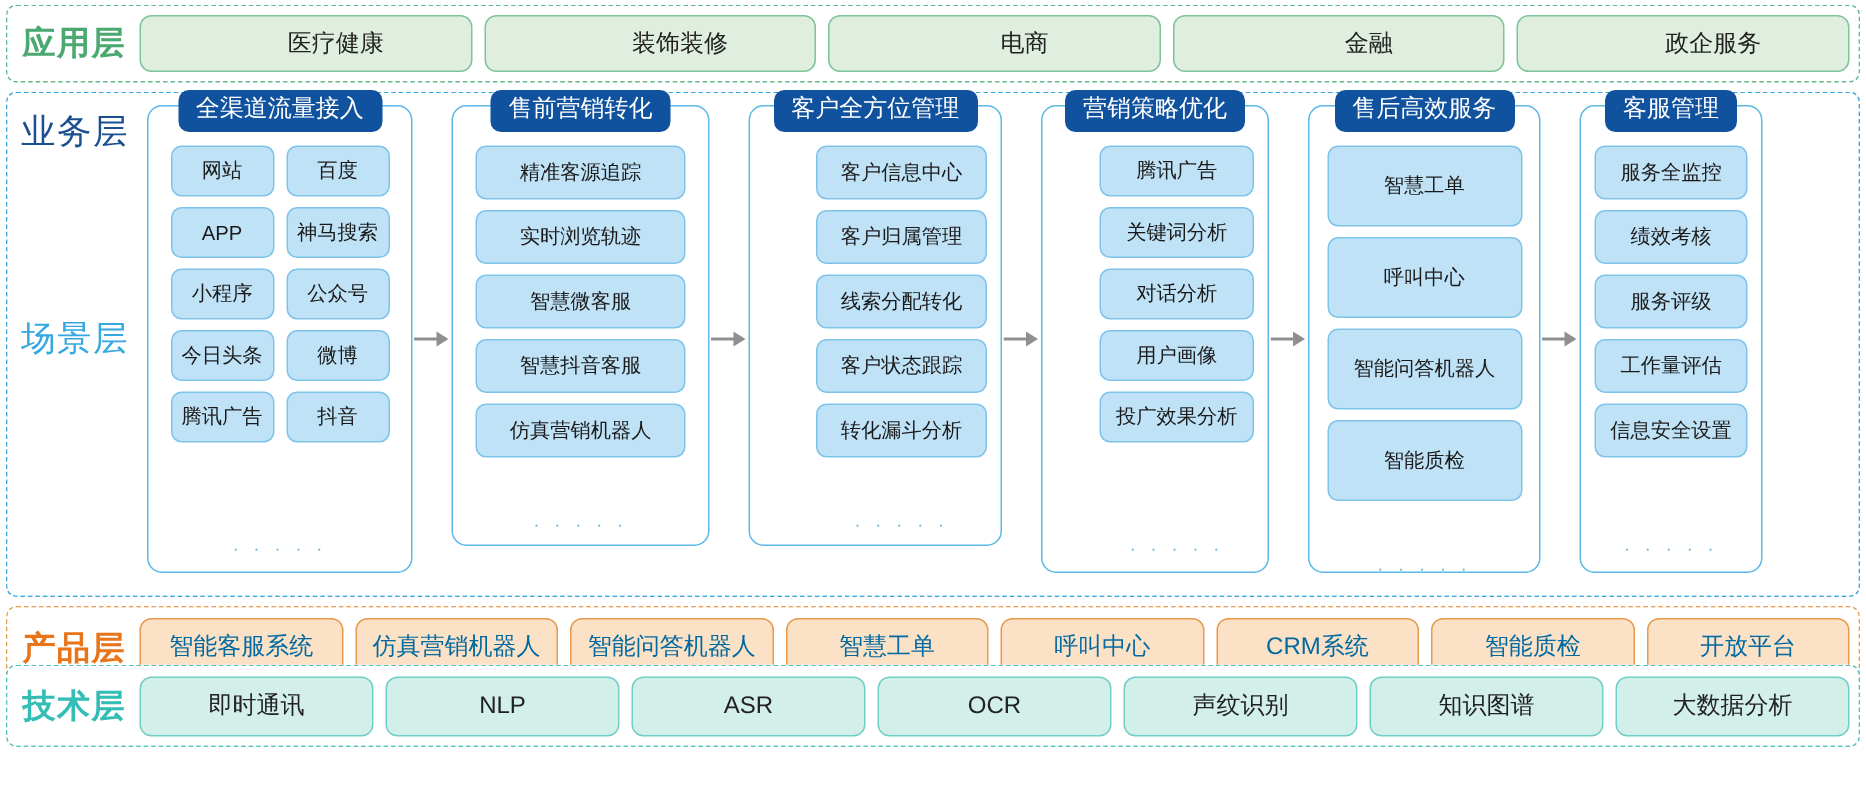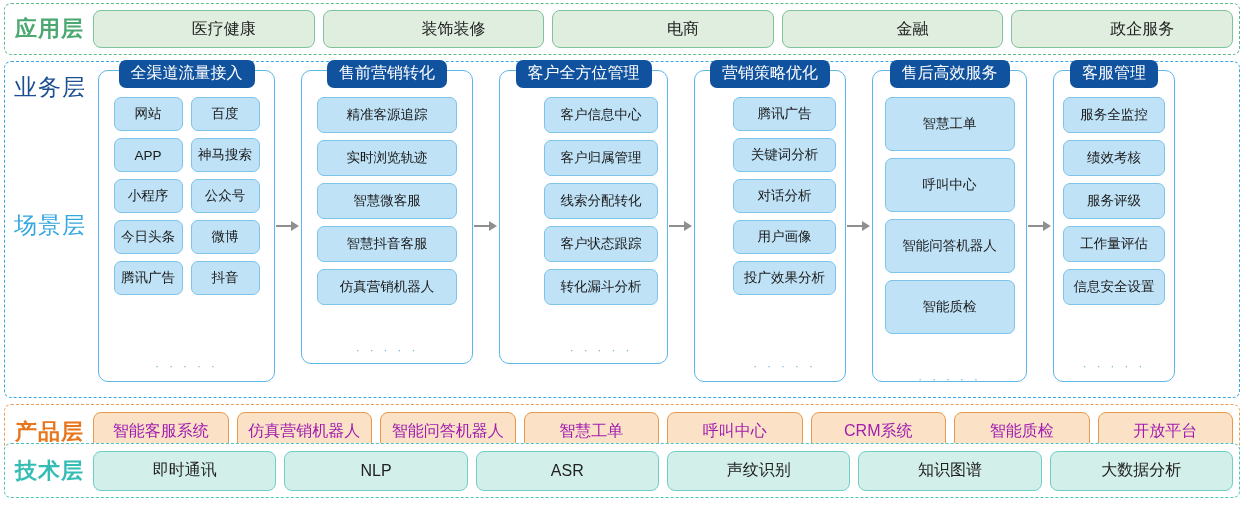--- a/index.html
+++ b/index.html
@@ -135,21 +135,21 @@
     letter-spacing:1px;
   }
 
   
   #prod-layer{
     top:404px;height:55px;
     border:1px dashed #e8a058;background:#fff;
   }
   #prod-layer .band-label{color:#e8751a;}
   #prod-layer .chip{
-    background:#fbe2c6;border:1px solid #e79a4e;color:#a21caf;height:40px;
+    background:#fbe2c6;border:1px solid #e79a4e;color:#0369a1;height:40px;
   }
 
   
   #tech-layer{
     top:443px;height:55px;
     border:1px dashed #4fc3bd;background:#fff;
   }
   #tech-layer .band-label{color:#33bdb5;}
   #tech-layer .chip{
     background:#d2efe9;border:1px solid #6fcfc6;color:#222;height:40px;
@@ -312,19 +312,20 @@
       <div class="chip">开放平台</div>
     </div>
   </div>
 
   <div class="band" id="tech-layer">
     <div class="band-label">技术层</div>
     <div class="chips">
       <div class="chip">即时通讯</div>
       <div class="chip">NLP</div>
       <div class="chip">ASR</div>
+      <div class="chip">OCR</div>
       <div class="chip">声纹识别</div>
       <div class="chip">知识图谱</div>
       <div class="chip">大数据分析</div>
     </div>
   </div>
 
 </div>
 
 </body></html>

